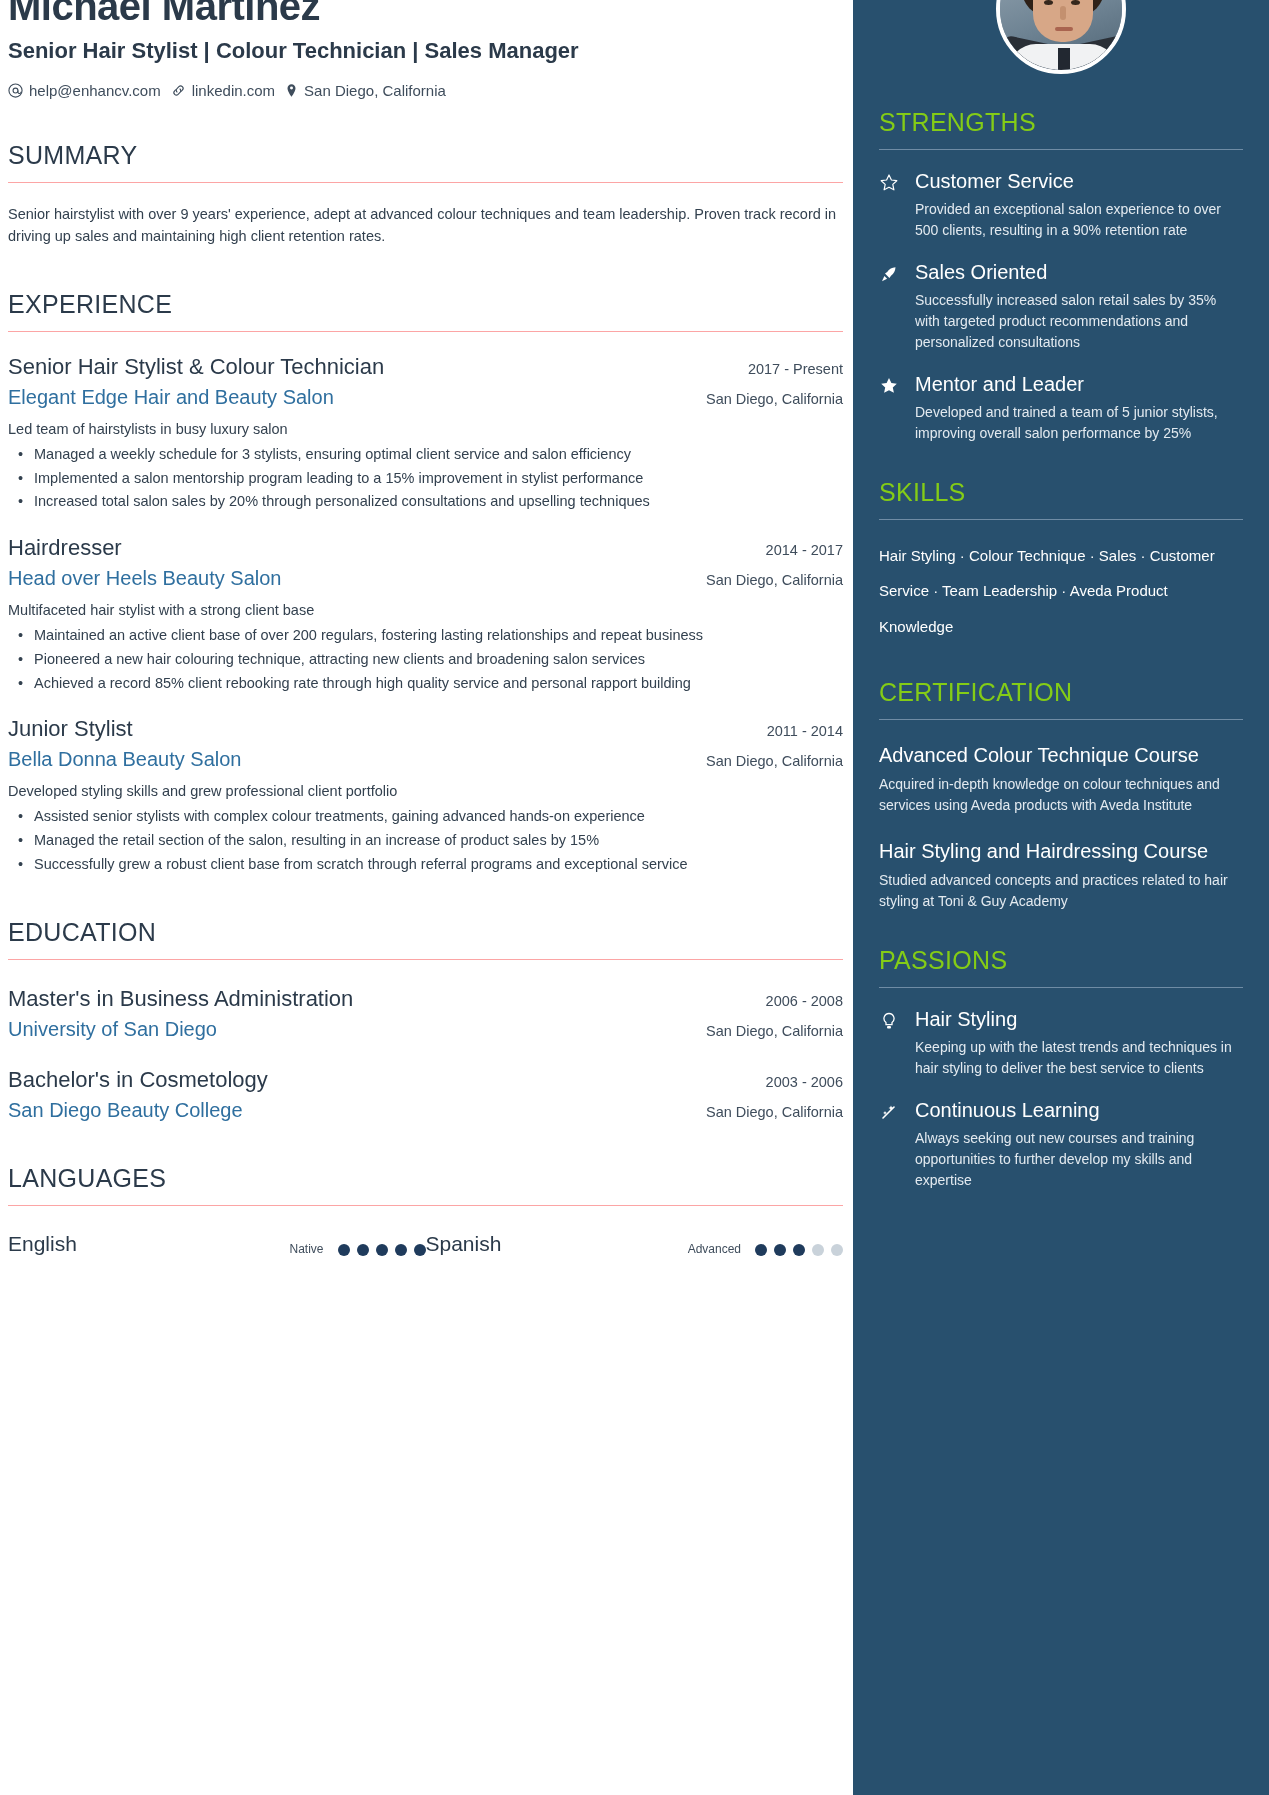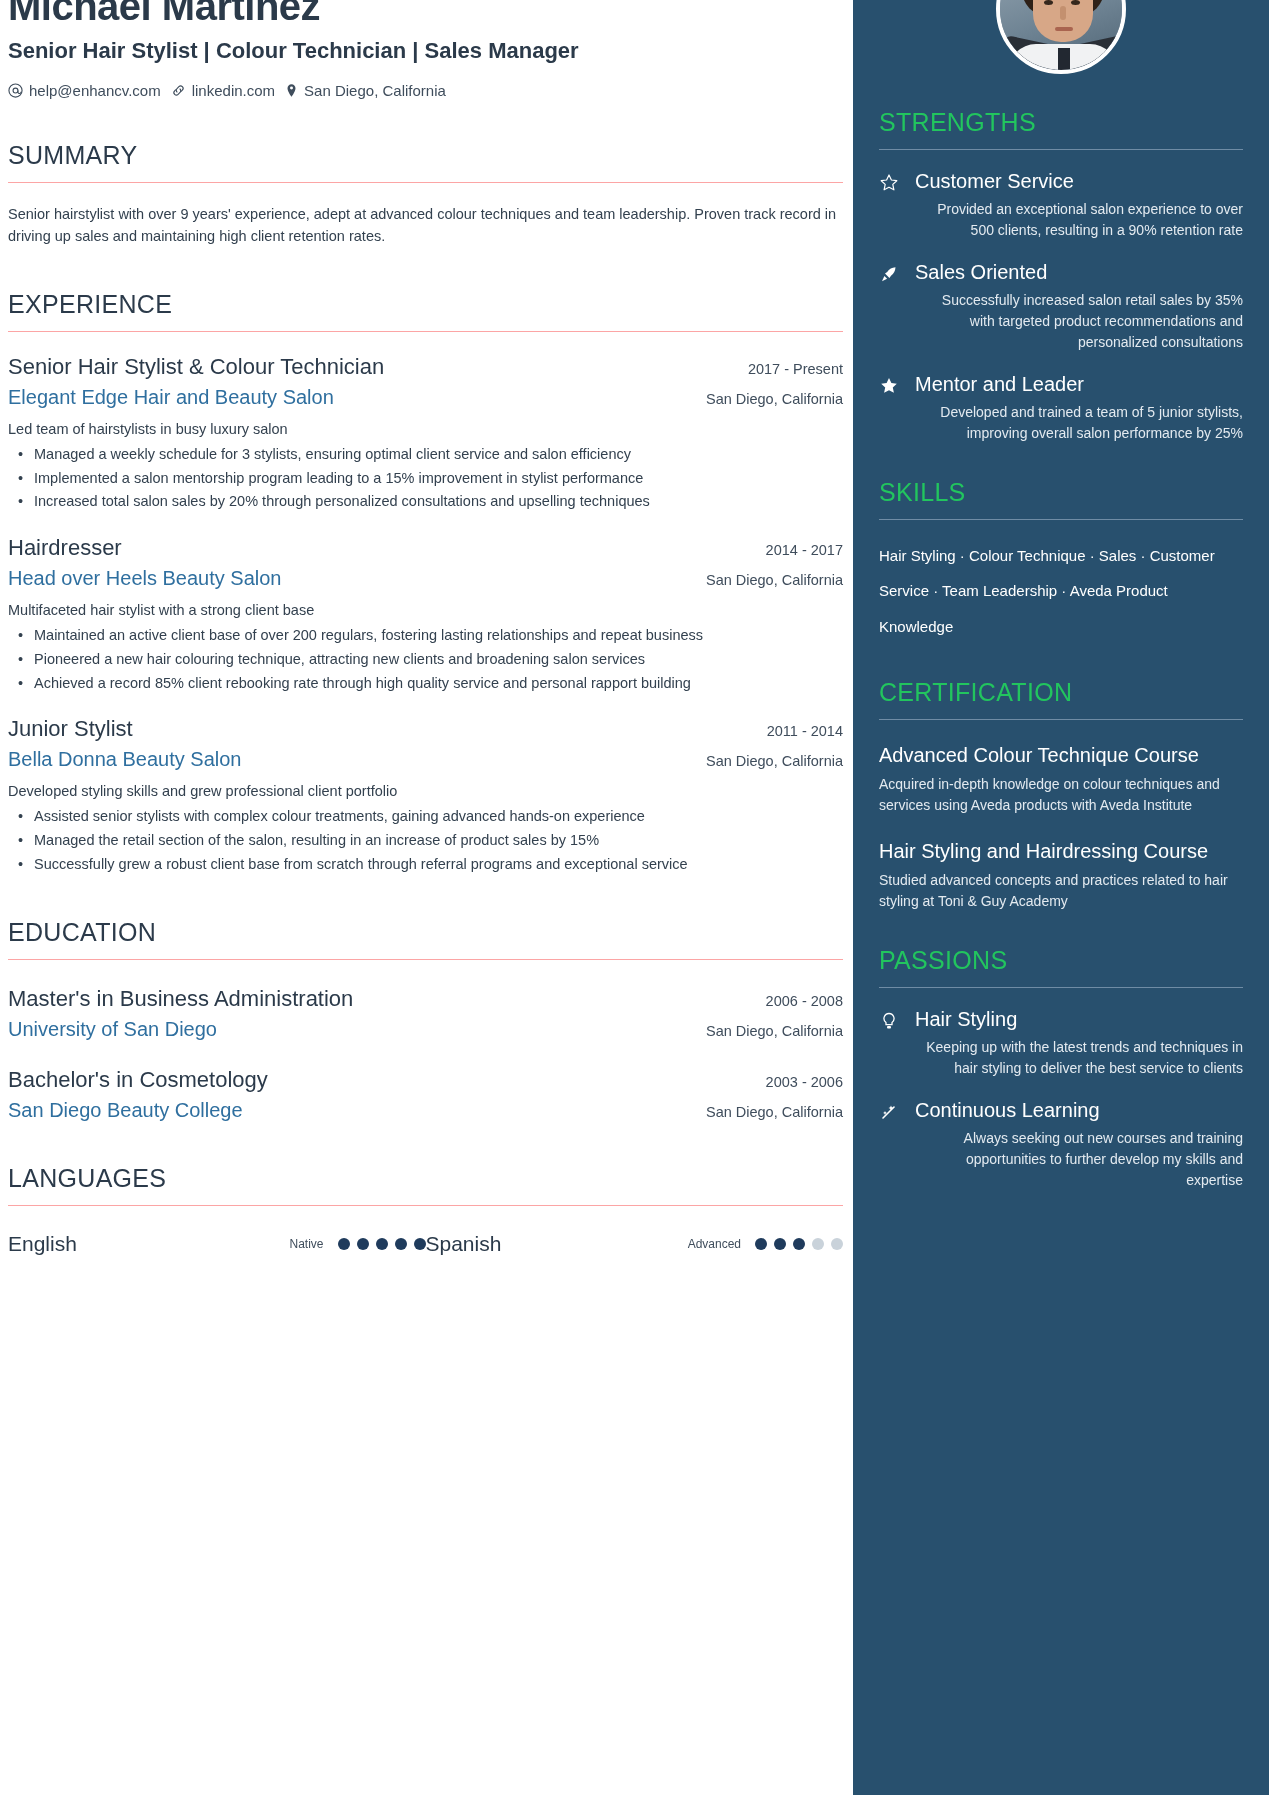--- a/index.html
+++ b/index.html
@@ -117,21 +117,21 @@
     top: 0;
     color: #33414f;
   }
   .edu-entry { margin-top: 26px; }
   
   .lang-wrap {
     margin-top: 26px;
     display: flex;
     gap: 0;
   }
-  .lang-col { width: 50%; display: flex; align-items: center; }
+  .lang-col { width: 50%; display: flex; align-items: flex-end; }
   .lang-name { font-size: 21px; color: #2b3a4a; flex: 1; }
   .lang-level { font-size: 12px; color: #3f4d5c; margin-right: 14px; }
   .dots { display: flex; gap: 7px; align-items: center; }
   .dot {
     width: 12px; height: 12px; border-radius: 50%;
     background: #1f3b5c;
   }
   .dot.off { background: #c9d2da; }
   
   .sidebar {
@@ -164,28 +164,28 @@
   .av-mouth { position:absolute; left:55px; top:79px; width:18px; height:4px; border-radius:3px; background:#a9644f; }
   .av-shirt { position:absolute; left:8px; top:96px; width:110px; height:40px; background:#f1f2f3; border-radius:28px 28px 0 0; }
   .av-suit-l { position:absolute; left:-2px; top:92px; width:58px; height:46px; background:#2a2f36; transform: rotate(12deg); border-radius:10px; }
   .av-suit-r { position:absolute; left:72px; top:92px; width:58px; height:46px; background:#2a2f36; transform: rotate(-12deg); border-radius:10px; }
   .av-tie { position:absolute; left:58px; top:100px; width:12px; height:36px; background:#222831; }
   .side-section { margin-top: 34px; }
   .side-title {
     font-size: 25px;
     font-weight: 400;
     letter-spacing: 0.3px;
-    color: #22c55e;
+    color: #84cc16;
     padding-bottom: 12px;
     border-bottom: 1px solid #6f8ca5;
   }
   .strength { margin-top: 20px; display: flex; gap: 14px; }
   .strength-icon { width: 22px; flex: 0 0 22px; padding-top: 3px; color: #ffffff; }
   .strength-title { font-size: 20px; color: #ffffff; font-weight: 400; }
-  .strength-desc { font-size: 14px; line-height: 1.5; color: #e3eaf0; margin-top: 6px; text-align: right; }
+  .strength-desc { font-size: 14px; line-height: 1.5; color: #e3eaf0; margin-top: 6px; }
   .skills-text {
     margin-top: 18px;
     font-size: 15px;
     line-height: 2.35;
     color: #ffffff;
   }
   .cert { margin-top: 22px; }
   .cert-title { font-size: 20px; line-height: 1.3; color: #ffffff; font-weight: 400; }
   .cert-desc { font-size: 14px; line-height: 1.5; color: #e3eaf0; margin-top: 6px; }
   .passion { margin-top: 20px; display: flex; gap: 14px; }

